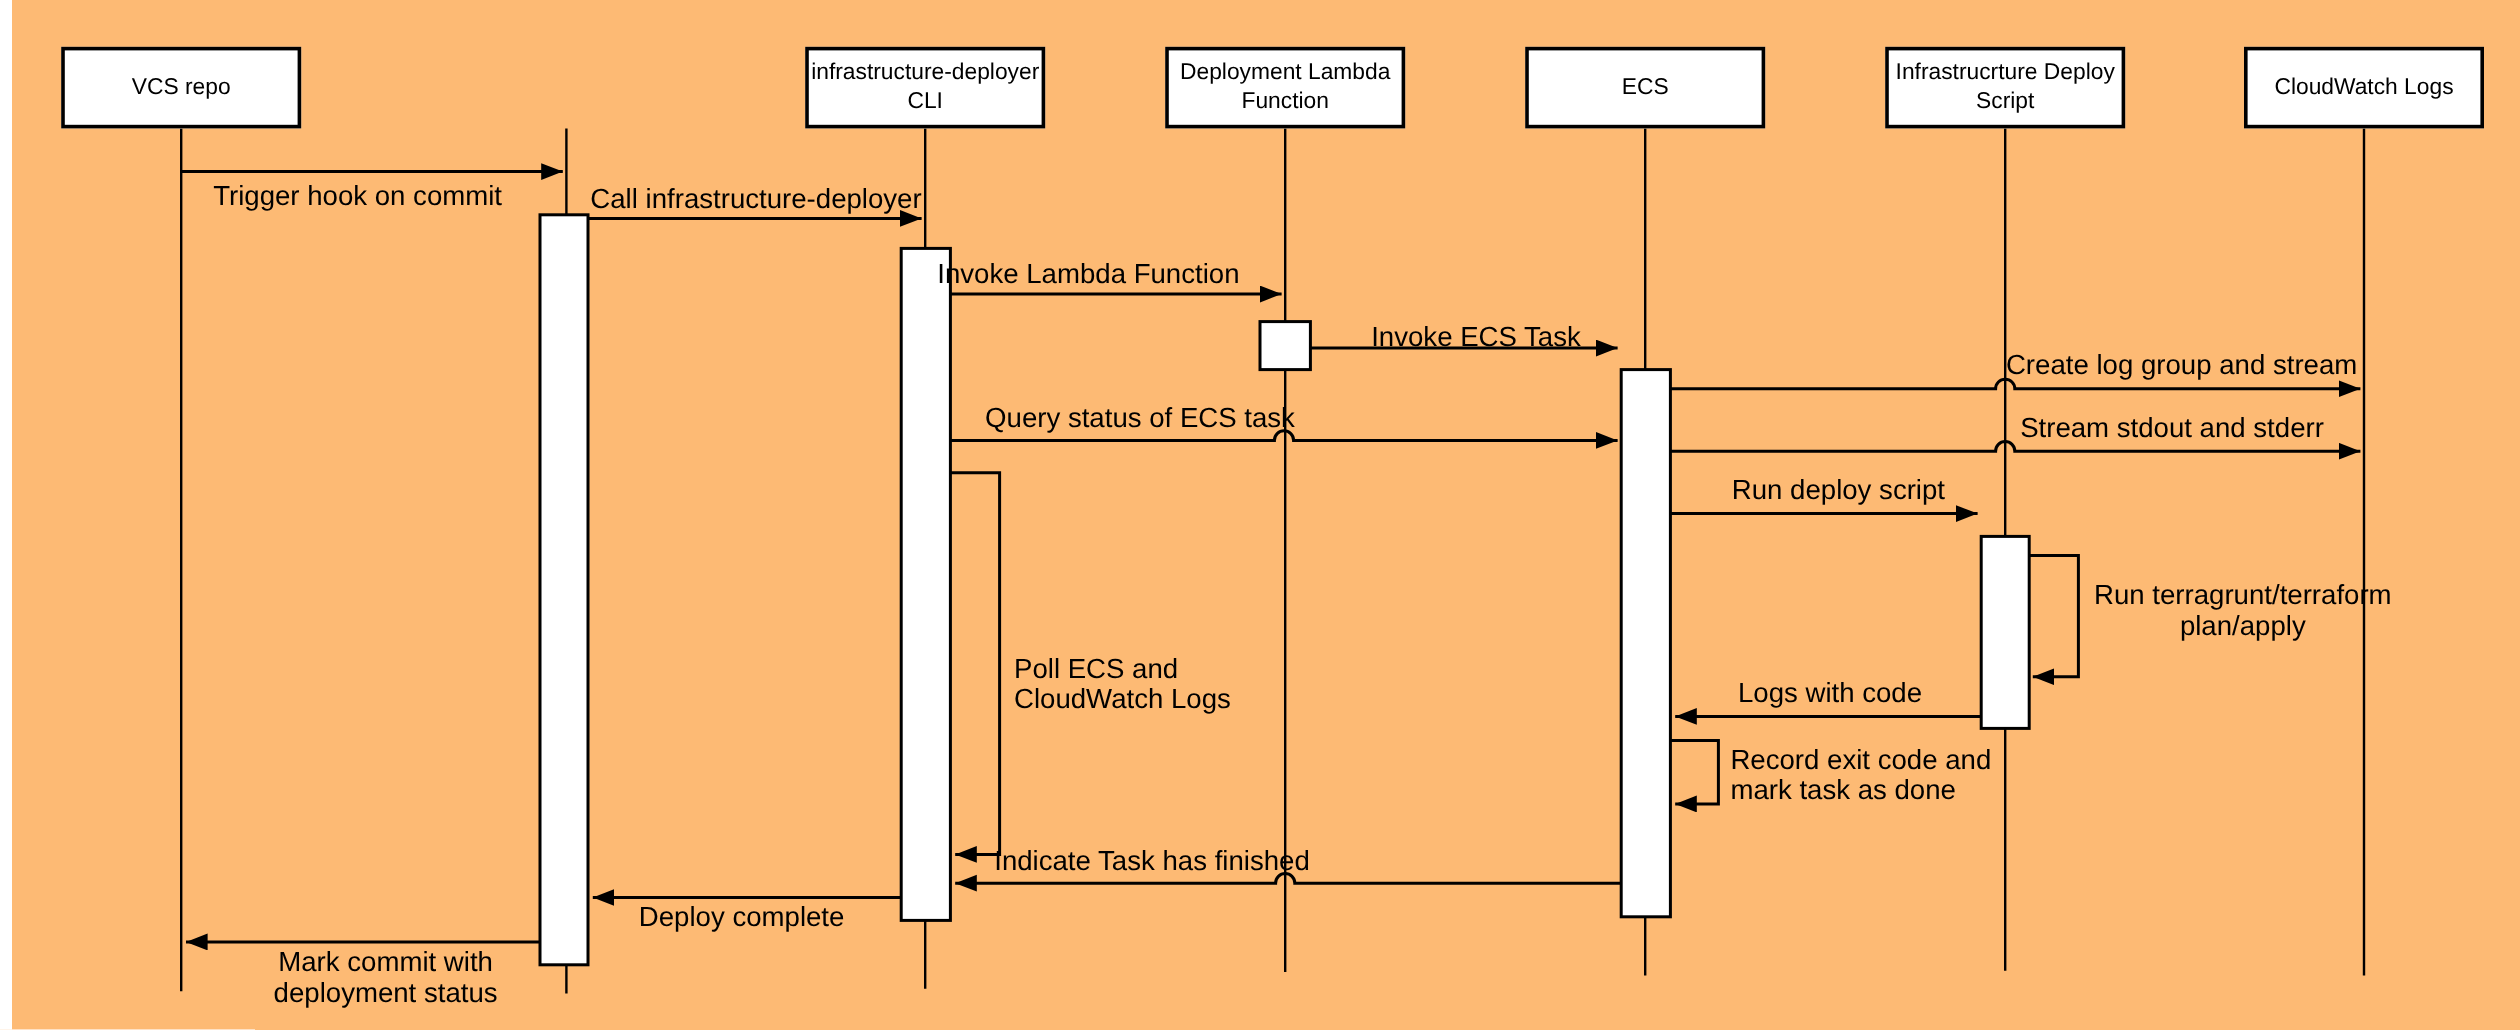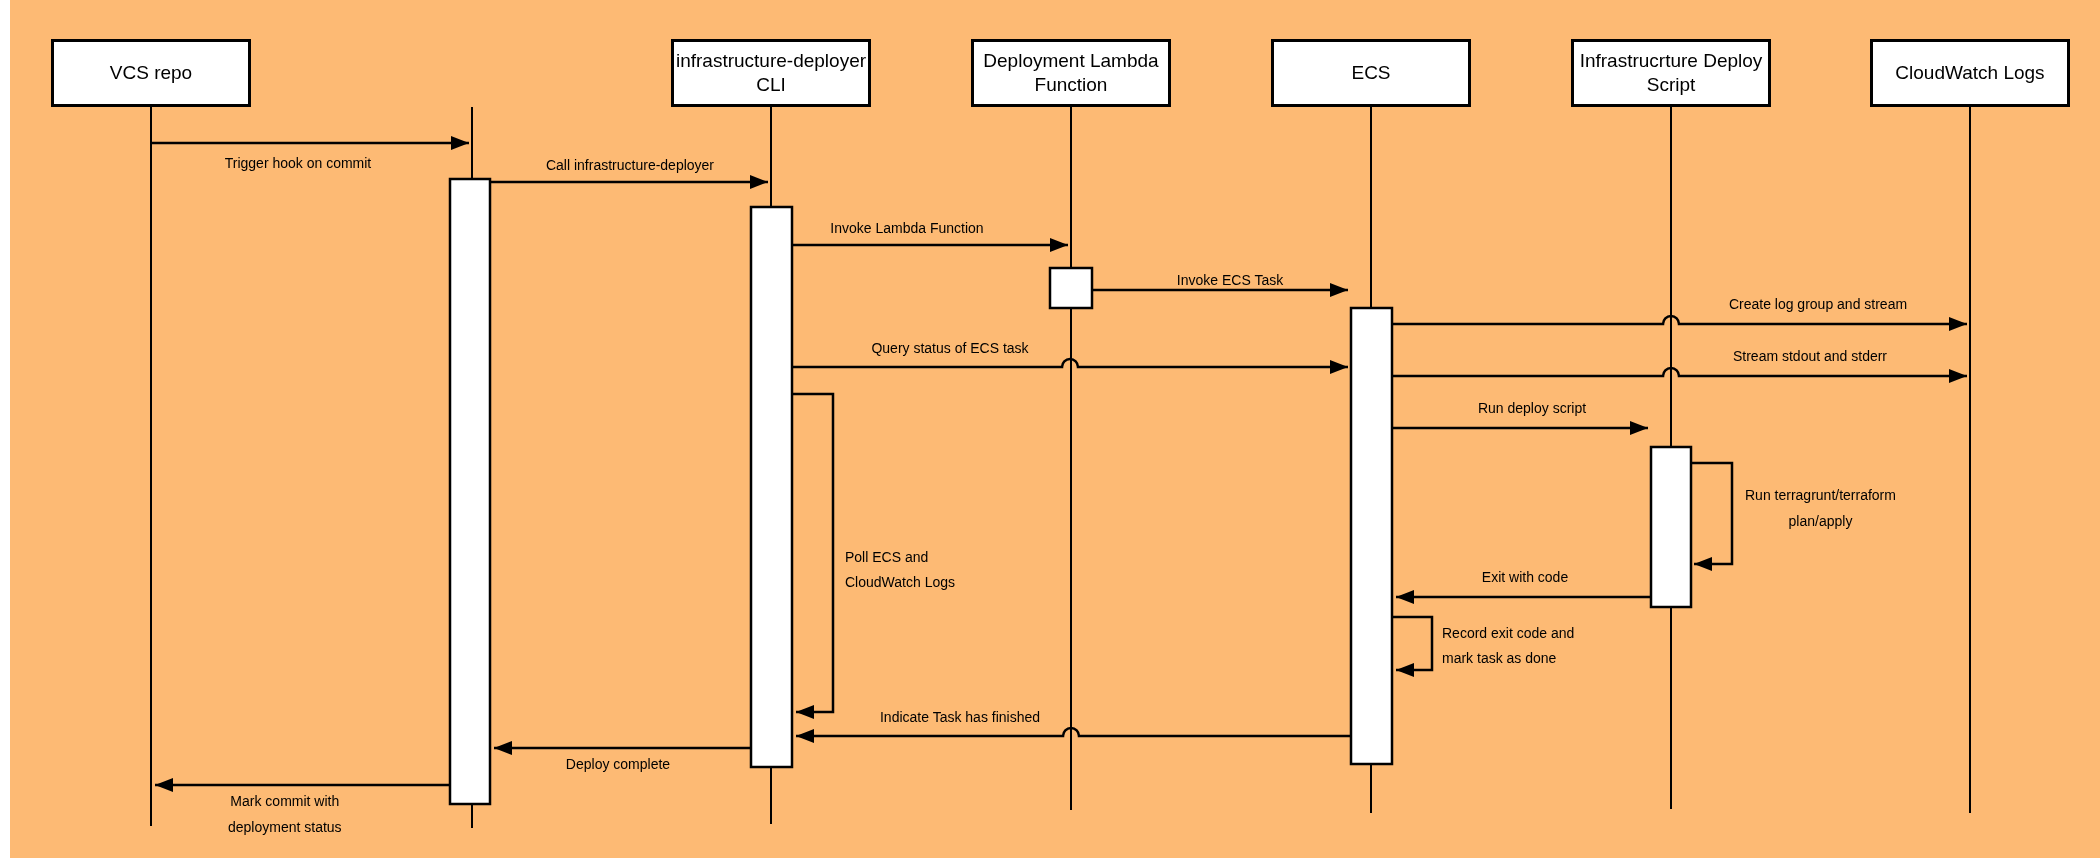--- a/index.html
+++ b/index.html
@@ -25,21 +25,21 @@
     display: flex;
     align-items: center;
     justify-content: center;
     text-align: center;
     white-space: pre-line;
     font-size: 19px;
     line-height: 24px;
   }
   .msg {
     position: absolute;
-    font-size: 14px;
+    font-size: 23px;
     line-height: 25px;
     white-space: pre-line;
   }
   .msg.center {
     transform: translateX(-50%);
     text-align: center;
     white-space: nowrap;
   }
   .msg.ml { line-height: 26px; text-align: center; }
 </style>
@@ -105,21 +105,21 @@
   <div class="msg center" style="left:288px;  top:151px">Trigger hook on commit</div>
   <div class="msg center" style="left:620px;  top:153px">Call infrastructure-deployer</div>
   <div class="msg center" style="left:897px;  top:216px">Invoke Lambda Function</div>
   <div class="msg center" style="left:1220px; top:268px">Invoke ECS Task</div>
   <div class="msg center" style="left:1808px; top:292px">Create log group and stream</div>
   <div class="msg center" style="left:940px;  top:336px">Query status of ECS task</div>
   <div class="msg center" style="left:1800px; top:344px">Stream stdout and stderr</div>
   <div class="msg center" style="left:1522px; top:396px">Run deploy script</div>
   <div class="msg ml" style="left:1735px; top:482px">Run terragrunt/terraform
 plan/apply</div>
-  <div class="msg center" style="left:1515px; top:565px">Exit with code</div>
+  <div class="msg center" style="left:1515px; top:565px">Logs with code</div>
   <div class="msg" style="left:1432px; top:621px">Record exit code and
 mark task as done</div>
   <div class="msg" style="left:835px;  top:545px">Poll ECS and
 CloudWatch Logs</div>
   <div class="msg center" style="left:950px;  top:705px">Indicate Task has finished</div>
   <div class="msg center" style="left:608px;  top:752px">Deploy complete</div>
   <div class="msg ml" style="left:218px;  top:788px">Mark commit with
 deployment status</div>
 
 </div>

